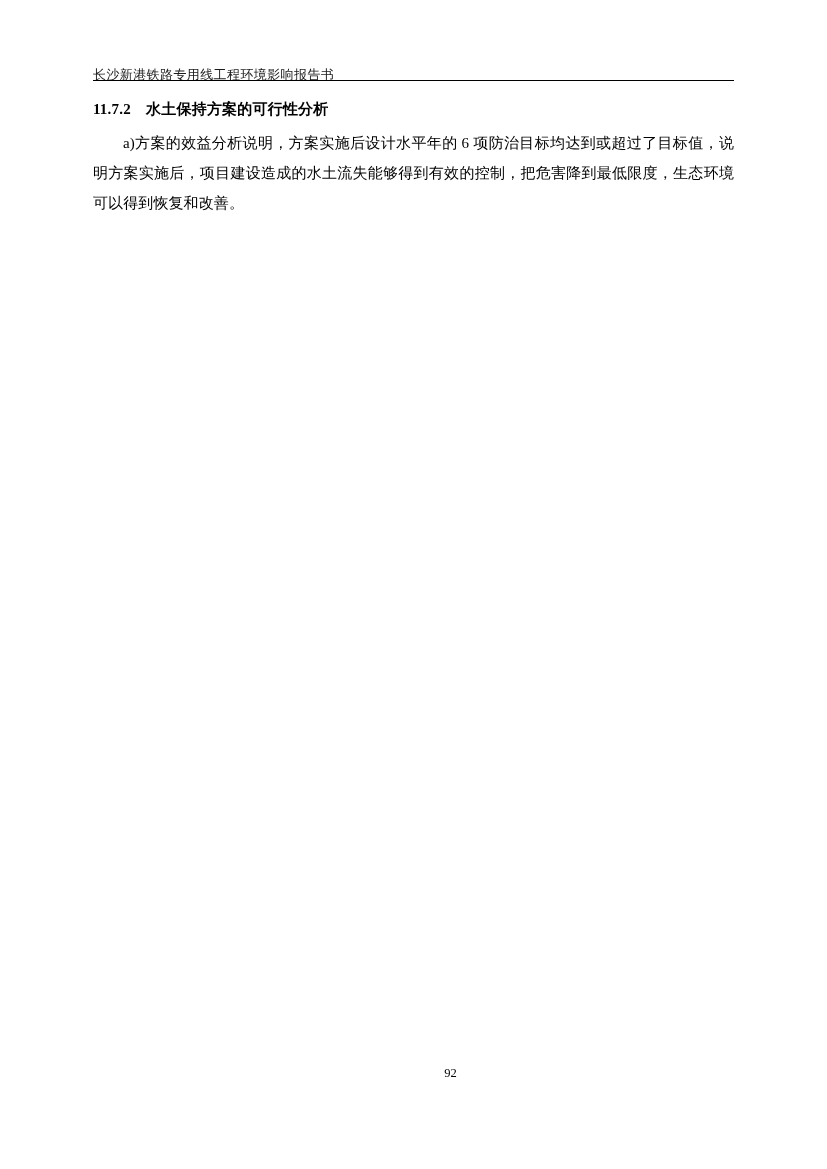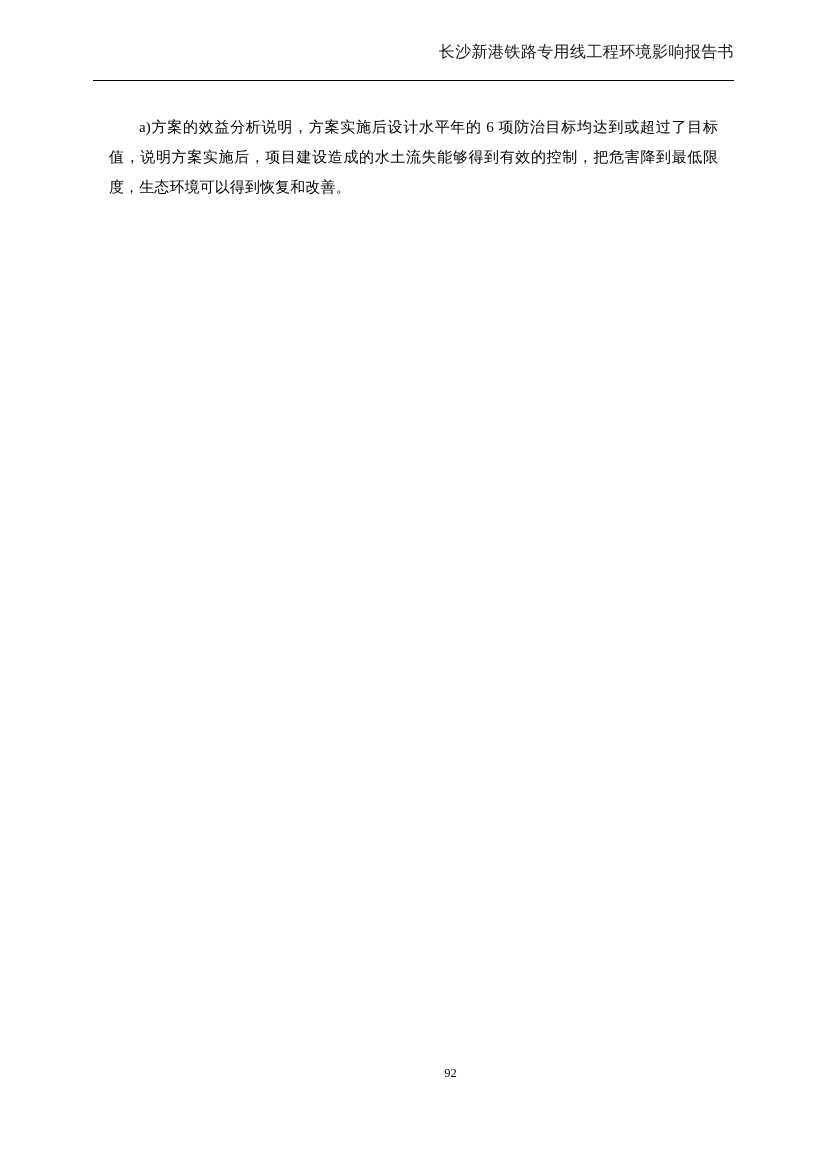--- a/index.html
+++ b/index.html
@@ -12,25 +12,25 @@
     width: 827px;
     height: 1169px;
     background: #ffffff;
     margin: 0 auto;
     overflow: hidden;
     font-family: "Liberation Serif", "DejaVu Serif", serif;
     color: #000000;
   }
   .header {
     position: absolute;
-    top: 42px;
+    top: 66px;
     left: 93px;
     width: 641px;
-    text-align: right;
-    font-size: 16px;
+    text-align: left;
+    font-size: 13px;
     letter-spacing: 0.4px;
     color: #1a1a1a;
   }
   .header-rule {
     position: absolute;
     top: 80px;
     left: 93px;
     width: 641px;
     height: 1px;
     background: #000000;
@@ -44,21 +44,21 @@
   .heading {
     font-size: 15px;
     line-height: 26px;
     margin: 0 0 6px 0;
     letter-spacing: 0.2px;
     white-space: pre;
   }
   .para {
     font-size: 15px;
     line-height: 30px;
-    margin: 16px;
+    margin: 0;
     text-align: justify;
     text-justify: inter-ideograph;
     text-indent: 30px;
     letter-spacing: 0.1px;
   }
   .page-number {
     position: absolute;
     top: 1066px;
     left: 0;
     width: 827px;
@@ -70,19 +70,20 @@
 </style>
 </head>
 <body>
 
 <div class="page">
 
   <div class="header">长沙新港铁路专用线工程环境影响报告书</div>
   <div class="header-rule"></div>
 
   <div class="content">
+    <h2 class="heading"><span>11.7.2</span><span>　</span><span>水土保持方案的可行性分析</span></h2>
 
     <p class="para">a)方案的效益分析说明，方案实施后设计水平年的 6 项防治目标均达到或超过了目标值，说明方案实施后，项目建设造成的水土流失能够得到有效的控制，把危害降到最低限度，生态环境可以得到恢复和改善。</p>
   </div>
 
   <div class="page-number">92</div>
 
 </div>
 
 </body></html>

